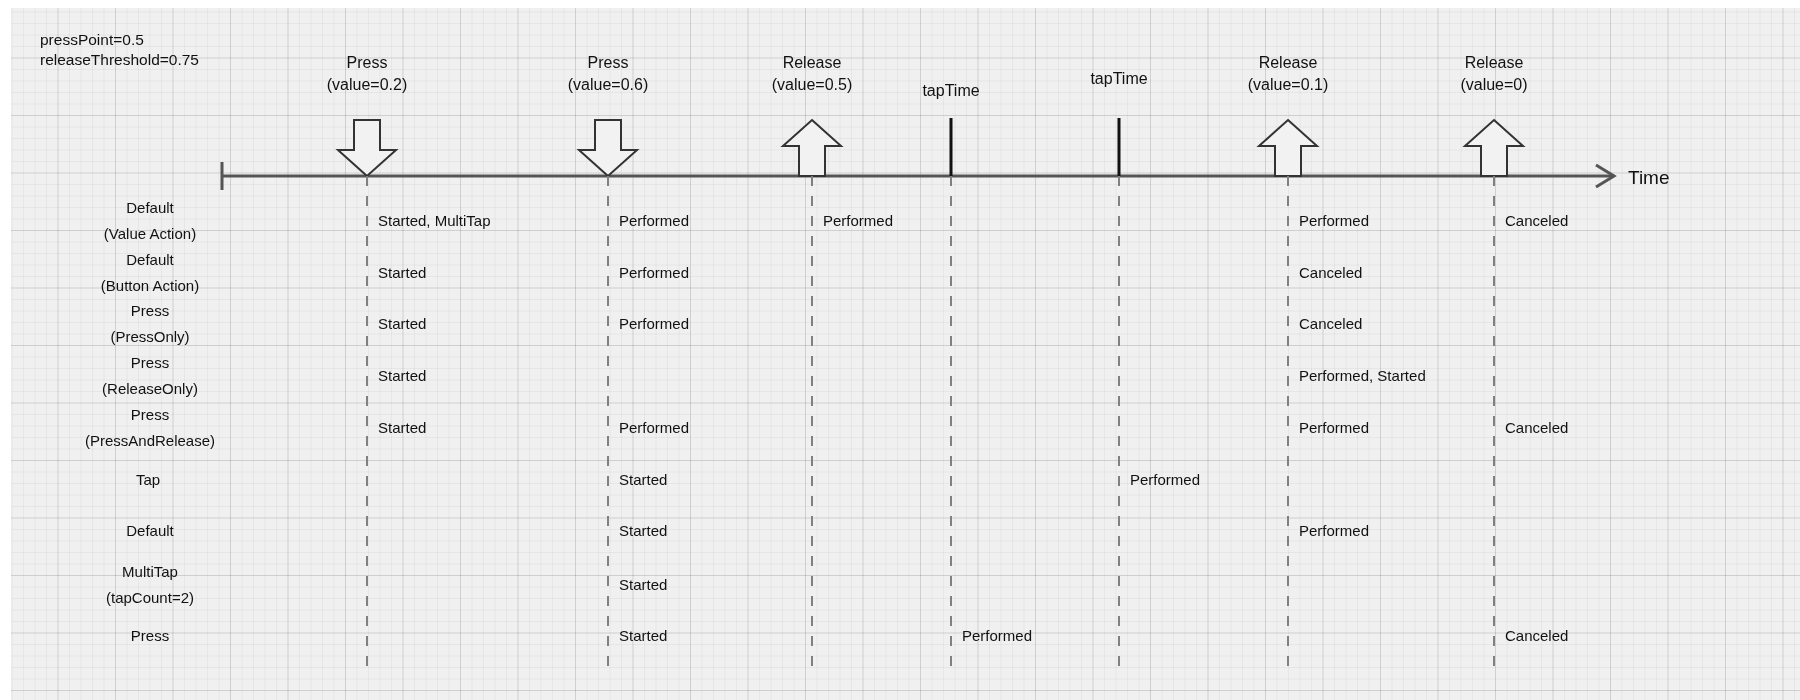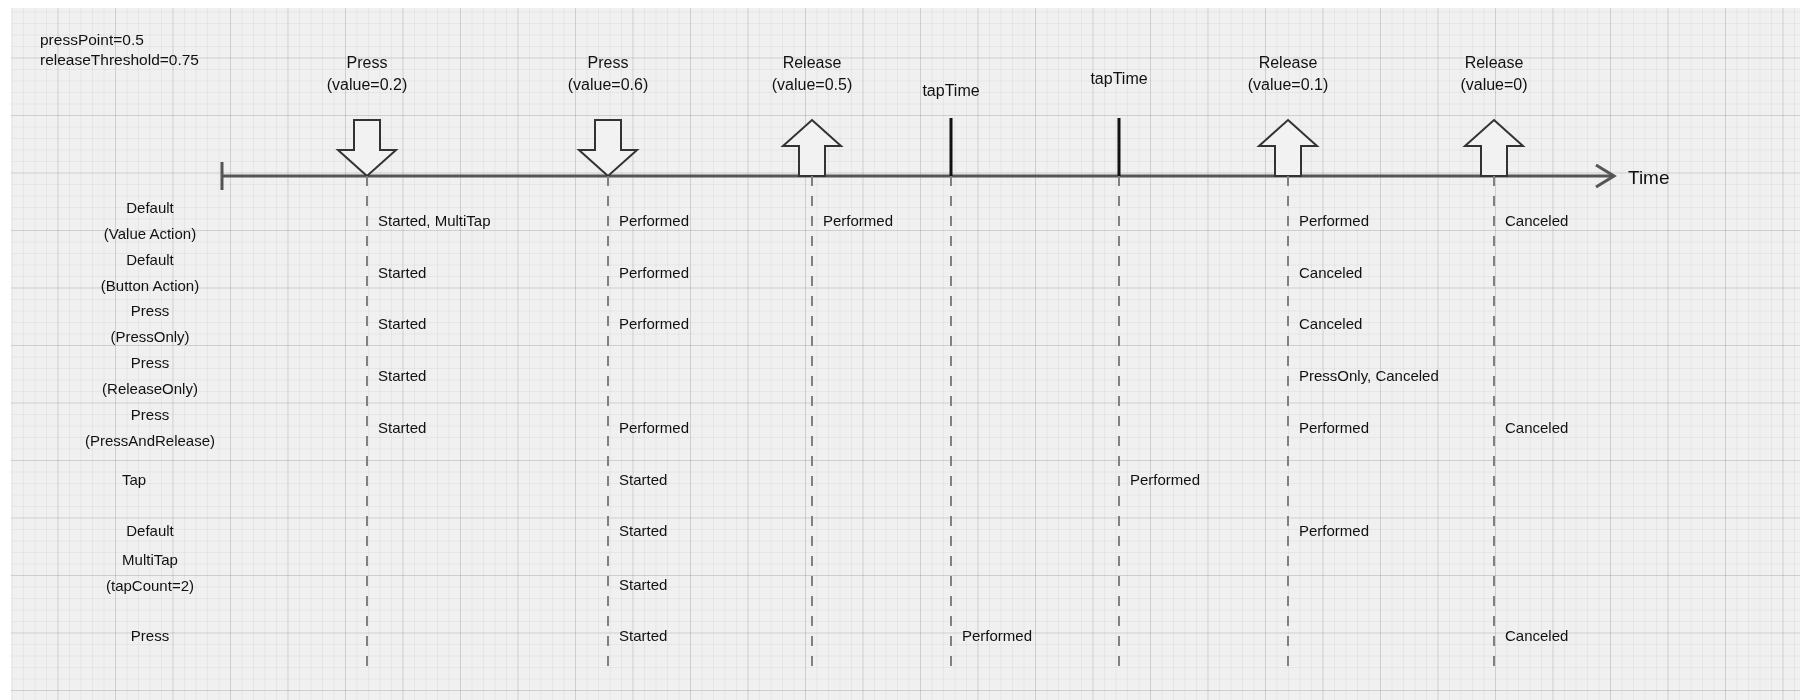--- a/index.html
+++ b/index.html
@@ -150,34 +150,34 @@
       <div class="cell-text" style="left: 619px; top: 273px;">Performed</div>
       <div class="cell-text" style="left: 1299px; top: 273px;">Canceled</div>
       <div class="row-label" style="left: 150px; top: 324px;">Press
 (PressOnly)</div>
       <div class="cell-text" style="left: 378px; top: 324px;">Started</div>
       <div class="cell-text" style="left: 619px; top: 324px;">Performed</div>
       <div class="cell-text" style="left: 1299px; top: 324px;">Canceled</div>
       <div class="row-label" style="left: 150px; top: 376px;">Press
 (ReleaseOnly)</div>
       <div class="cell-text" style="left: 378px; top: 376px;">Started</div>
-      <div class="cell-text" style="left: 1299px; top: 376px;">PressOnly, Canceled</div>
+      <div class="cell-text" style="left: 1299px; top: 376px;">Performed, Started</div>
       <div class="row-label" style="left: 150px; top: 428px;">Press
 (PressAndRelease)</div>
       <div class="cell-text" style="left: 378px; top: 428px;">Started</div>
       <div class="cell-text" style="left: 619px; top: 428px;">Performed</div>
       <div class="cell-text" style="left: 1299px; top: 428px;">Performed</div>
       <div class="cell-text" style="left: 1505px; top: 428px;">Canceled</div>
-      <div class="row-label" style="left: 134px; top: 480px;">Tap</div>
+      <div class="row-label" style="left: 148px; top: 480px;">Tap</div>
       <div class="cell-text" style="left: 619px; top: 480px;">Started</div>
       <div class="cell-text" style="left: 1130px; top: 480px;">Performed</div>
       <div class="row-label" style="left: 150px; top: 531px;">Default</div>
       <div class="cell-text" style="left: 619px; top: 531px;">Started</div>
       <div class="cell-text" style="left: 1299px; top: 531px;">Performed</div>
-      <div class="row-label" style="left: 150px; top: 573px;">MultiTap
+      <div class="row-label" style="left: 150px; top: 585px;">MultiTap
 (tapCount=2)</div>
       <div class="cell-text" style="left: 619px; top: 585px;">Started</div>
       <div class="row-label" style="left: 150px; top: 636px;">Press</div>
       <div class="cell-text" style="left: 619px; top: 636px;">Started</div>
       <div class="cell-text" style="left: 962px; top: 636px;">Performed</div>
       <div class="cell-text" style="left: 1505px; top: 636px;">Canceled</div>
     </div>
 
 </div>
 

